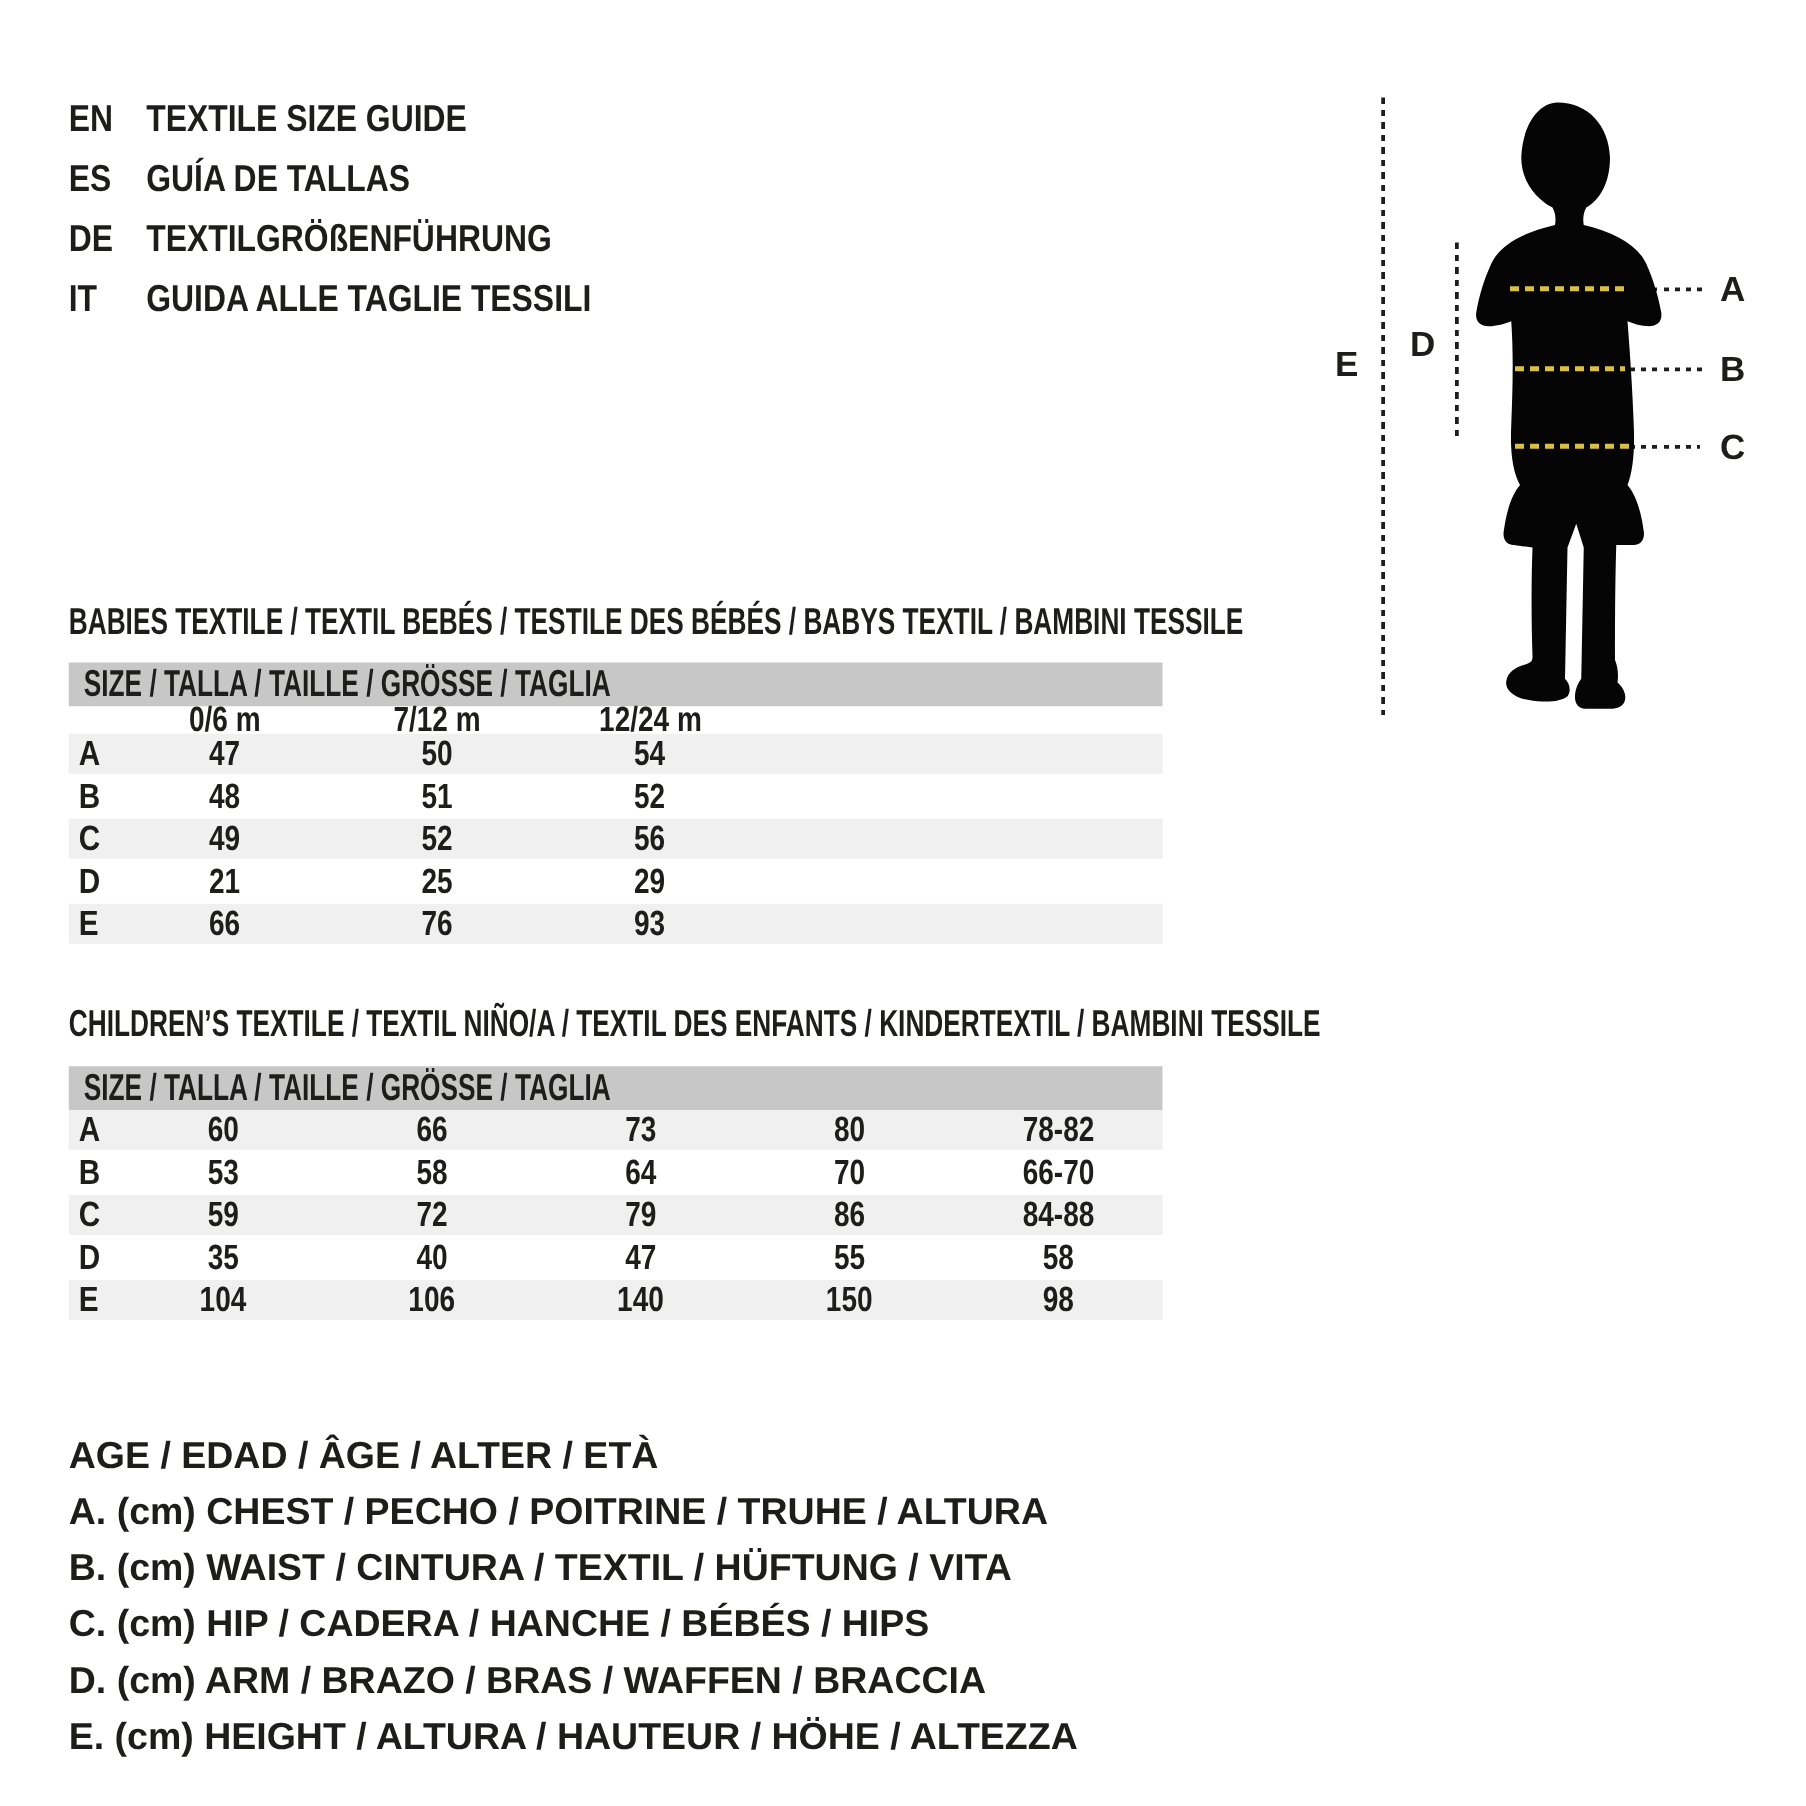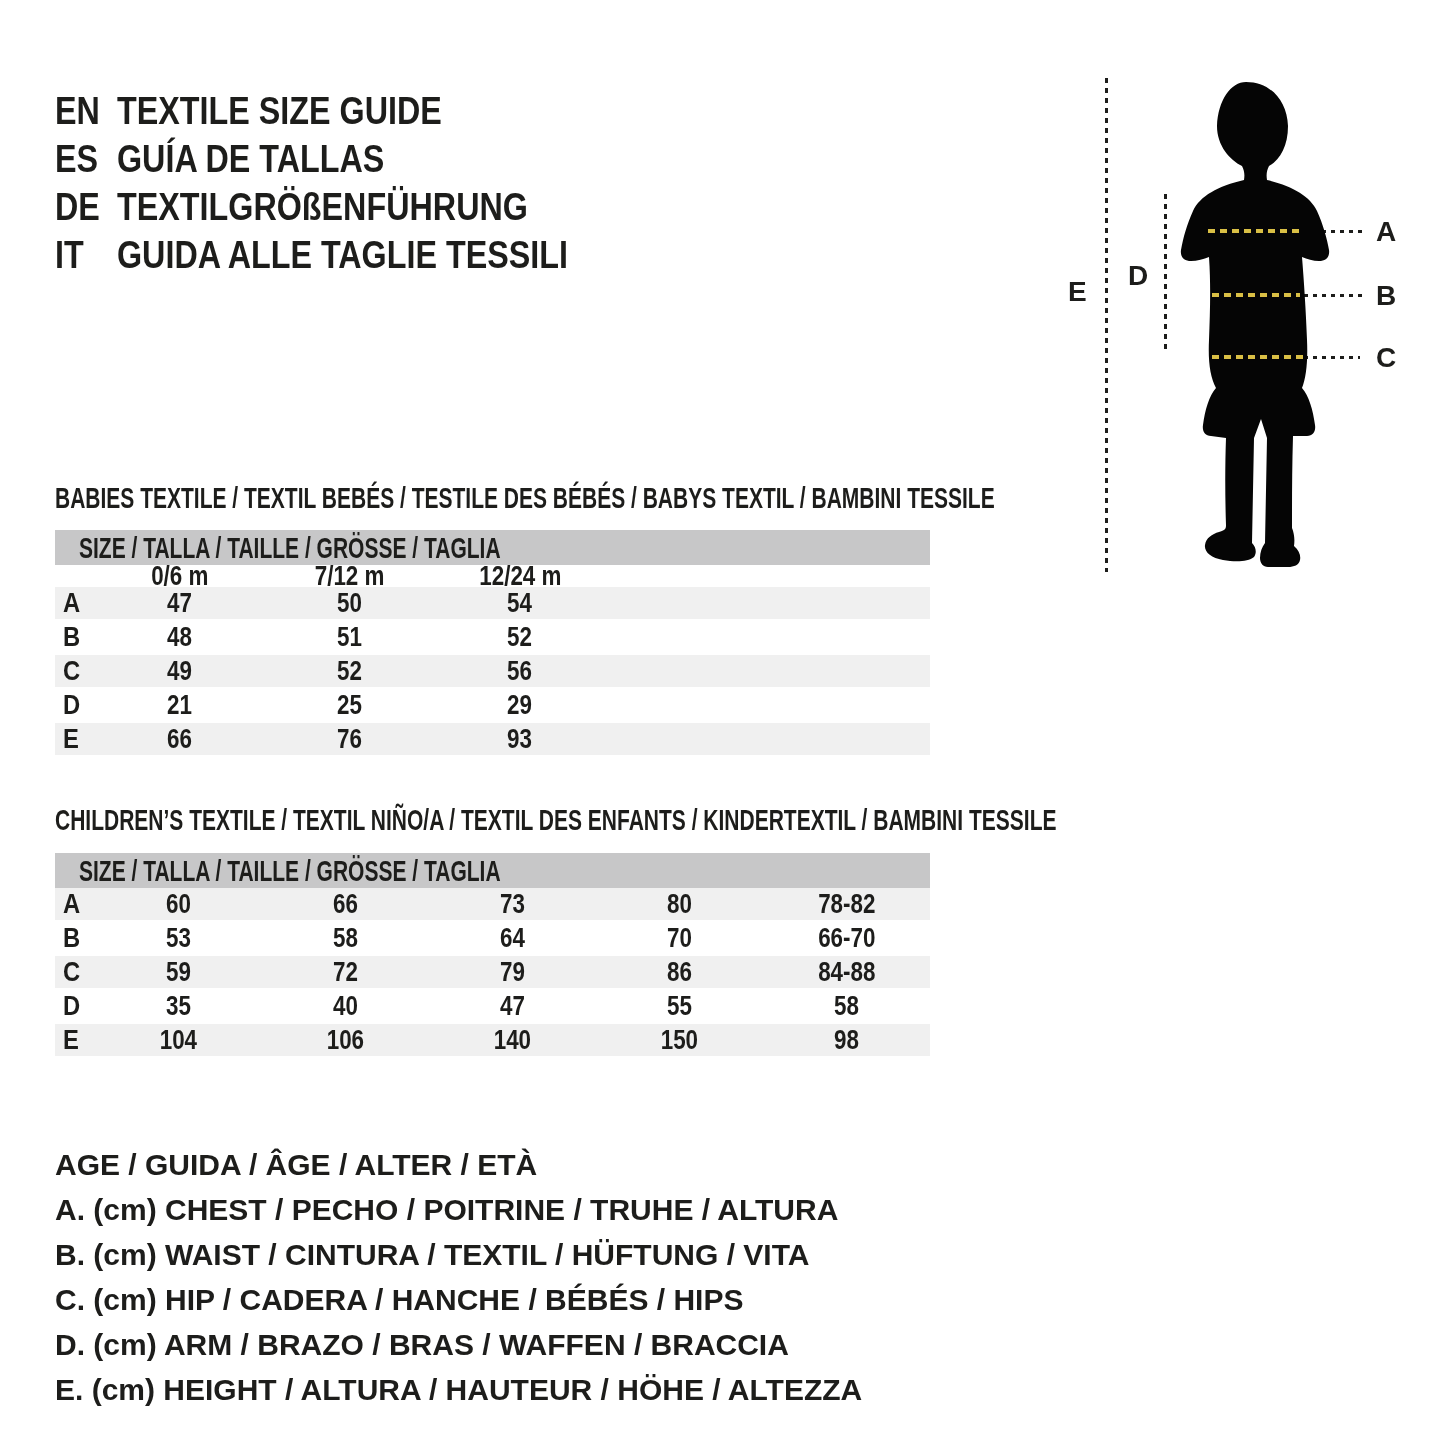--- a/index.html
+++ b/index.html
@@ -5,30 +5,30 @@
   html,body{margin:0;padding:0;background:#fff;}
   #page{position:relative;width:1445px;height:1445px;background:#ffffff;overflow:hidden;
         font-family:"Liberation Sans","DejaVu Sans",sans-serif;font-weight:700;color:#1d1d1b;}
   .abs{position:absolute;}
   
   .s70{display:inline-block;transform:scaleX(0.70);transform-origin:0 50%;white-space:nowrap;}
   .s85{display:inline-block;transform:scaleX(0.85);transform-origin:0 50%;white-space:nowrap;}
   .sc80{display:inline-block;transform:scaleX(0.80);transform-origin:50% 50%;white-space:nowrap;}
 
   
-  #langs{left:55px;top:87px;font-size:38px;}
+  #langs{left:55px;top:72px;font-size:30px;}
   .lang-row{display:flex;height:48px;align-items:center;}
   .lang-code{width:62px;flex:none;}
 
   
   .sec-head{left:55px;font-size:30px;height:34px;line-height:34px;}
 
   
   .tbl{left:55px;width:875px;}
-  .size-bar{height:35px;background:#c7c7c8;display:flex;align-items:center;padding-left:24px;
+  .size-bar{height:35px;background:#c7c7c8;display:flex;align-items:center;padding-left:12px;
             box-sizing:border-box;font-size:30px;}
   .thead{display:flex;height:22px;align-items:center;font-size:28px;}
   .trow{display:flex;height:32px;margin-bottom:2px;align-items:center;font-size:28px;}
   .stripe{background:#f0f0f0;}
   .cell{display:flex;justify-content:center;align-items:center;}
   .lblcell{width:40px;flex:none;justify-content:flex-start;padding-left:8px;box-sizing:border-box;}
   .bab .cell.data{width:170px;flex:none;}
   .chl .cell.data{width:167px;flex:none;}
 
   
@@ -327,21 +327,21 @@
           <span class="sc80">150</span>
         </span>
       <span class="cell data">
           <span class="sc80">98</span>
         </span>
     </div>
   </div>
 
   <div id="legend" class="abs">
     <div class="leg-row">
-        <span>AGE / GUIDA / ÂGE / ALTER / ETÀ</span>
+        <span>AGE / EDAD / ÂGE / ALTER / ETÀ</span>
       </div>
     <div class="leg-row">
         <span>A. (cm) CHEST / PECHO / POITRINE / TRUHE / ALTURA</span>
       </div>
     <div class="leg-row">
         <span>B. (cm) WAIST / CINTURA / TEXTIL / HÜFTUNG / VITA</span>
       </div>
     <div class="leg-row">
         <span>C. (cm) HIP / CADERA / HANCHE / BÉBÉS / HIPS</span>
       </div>

